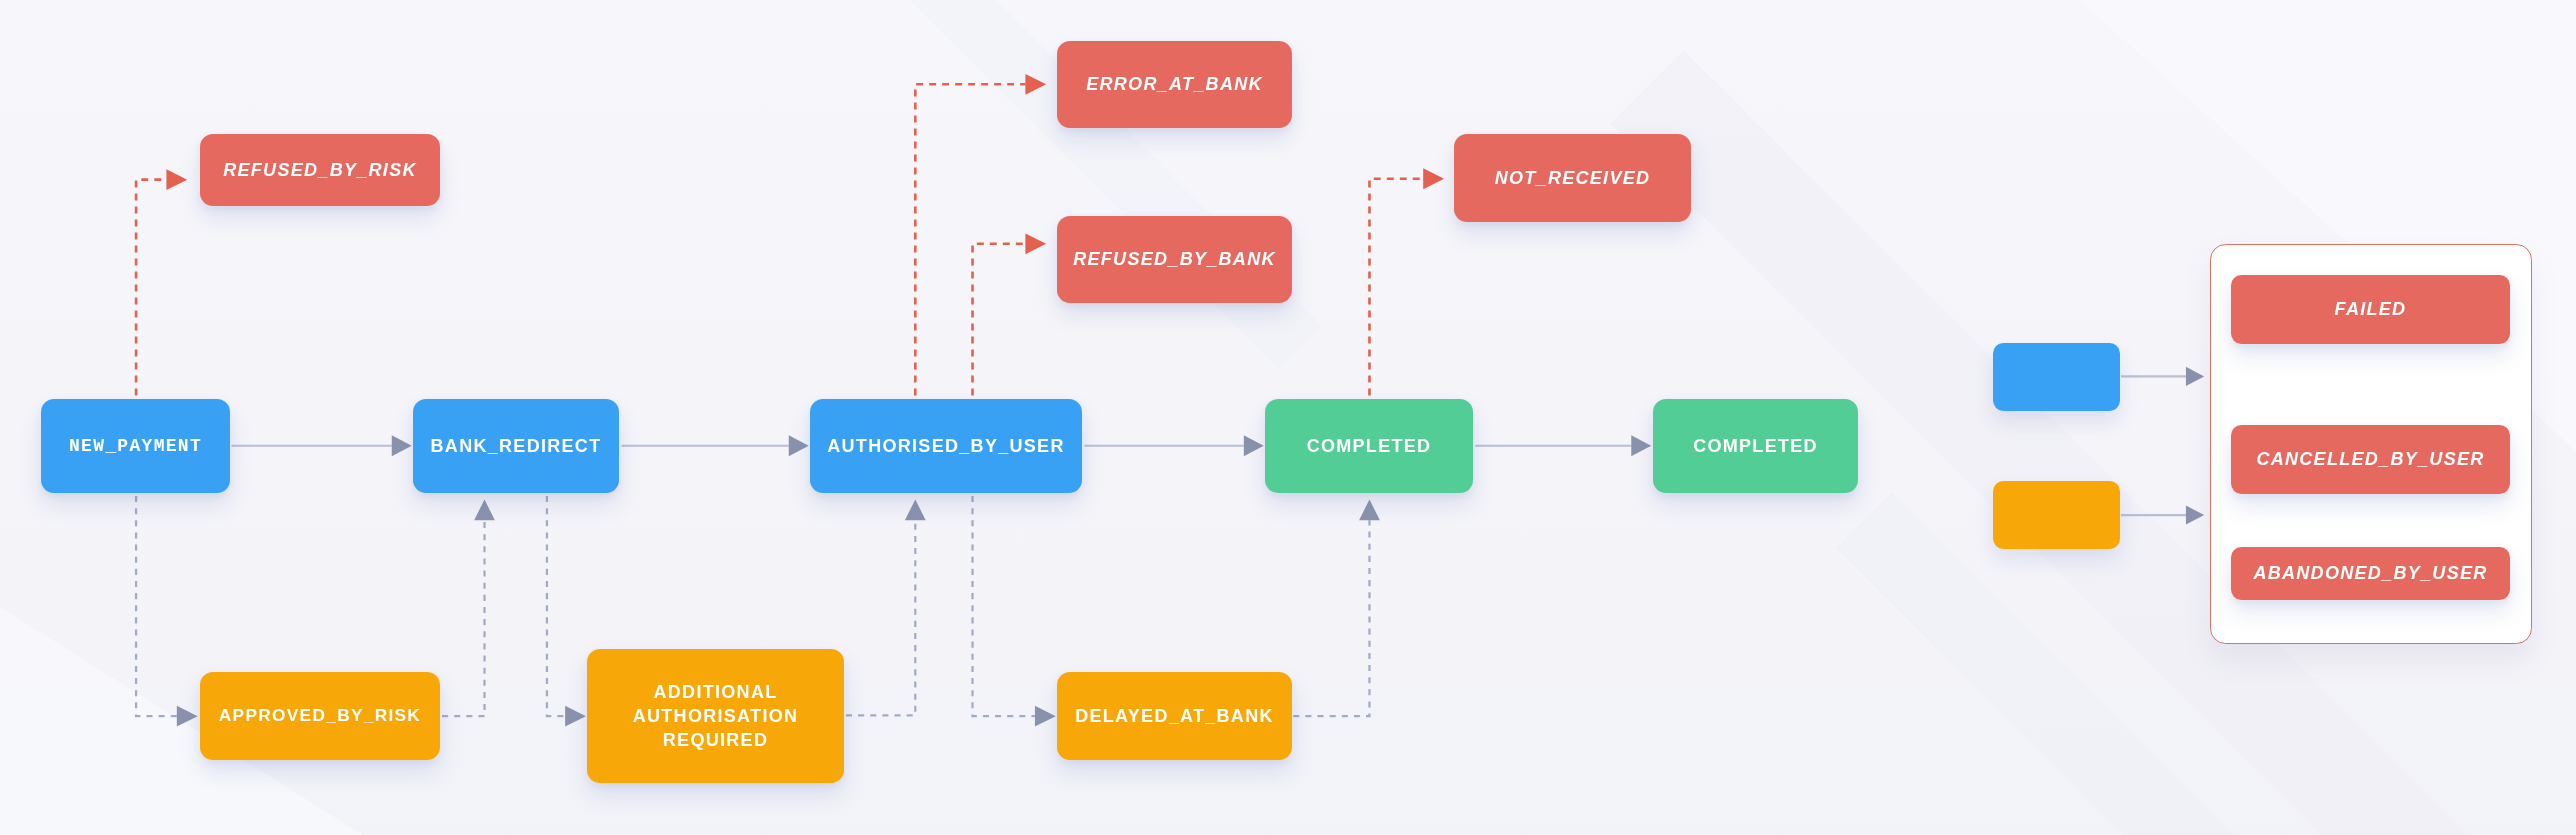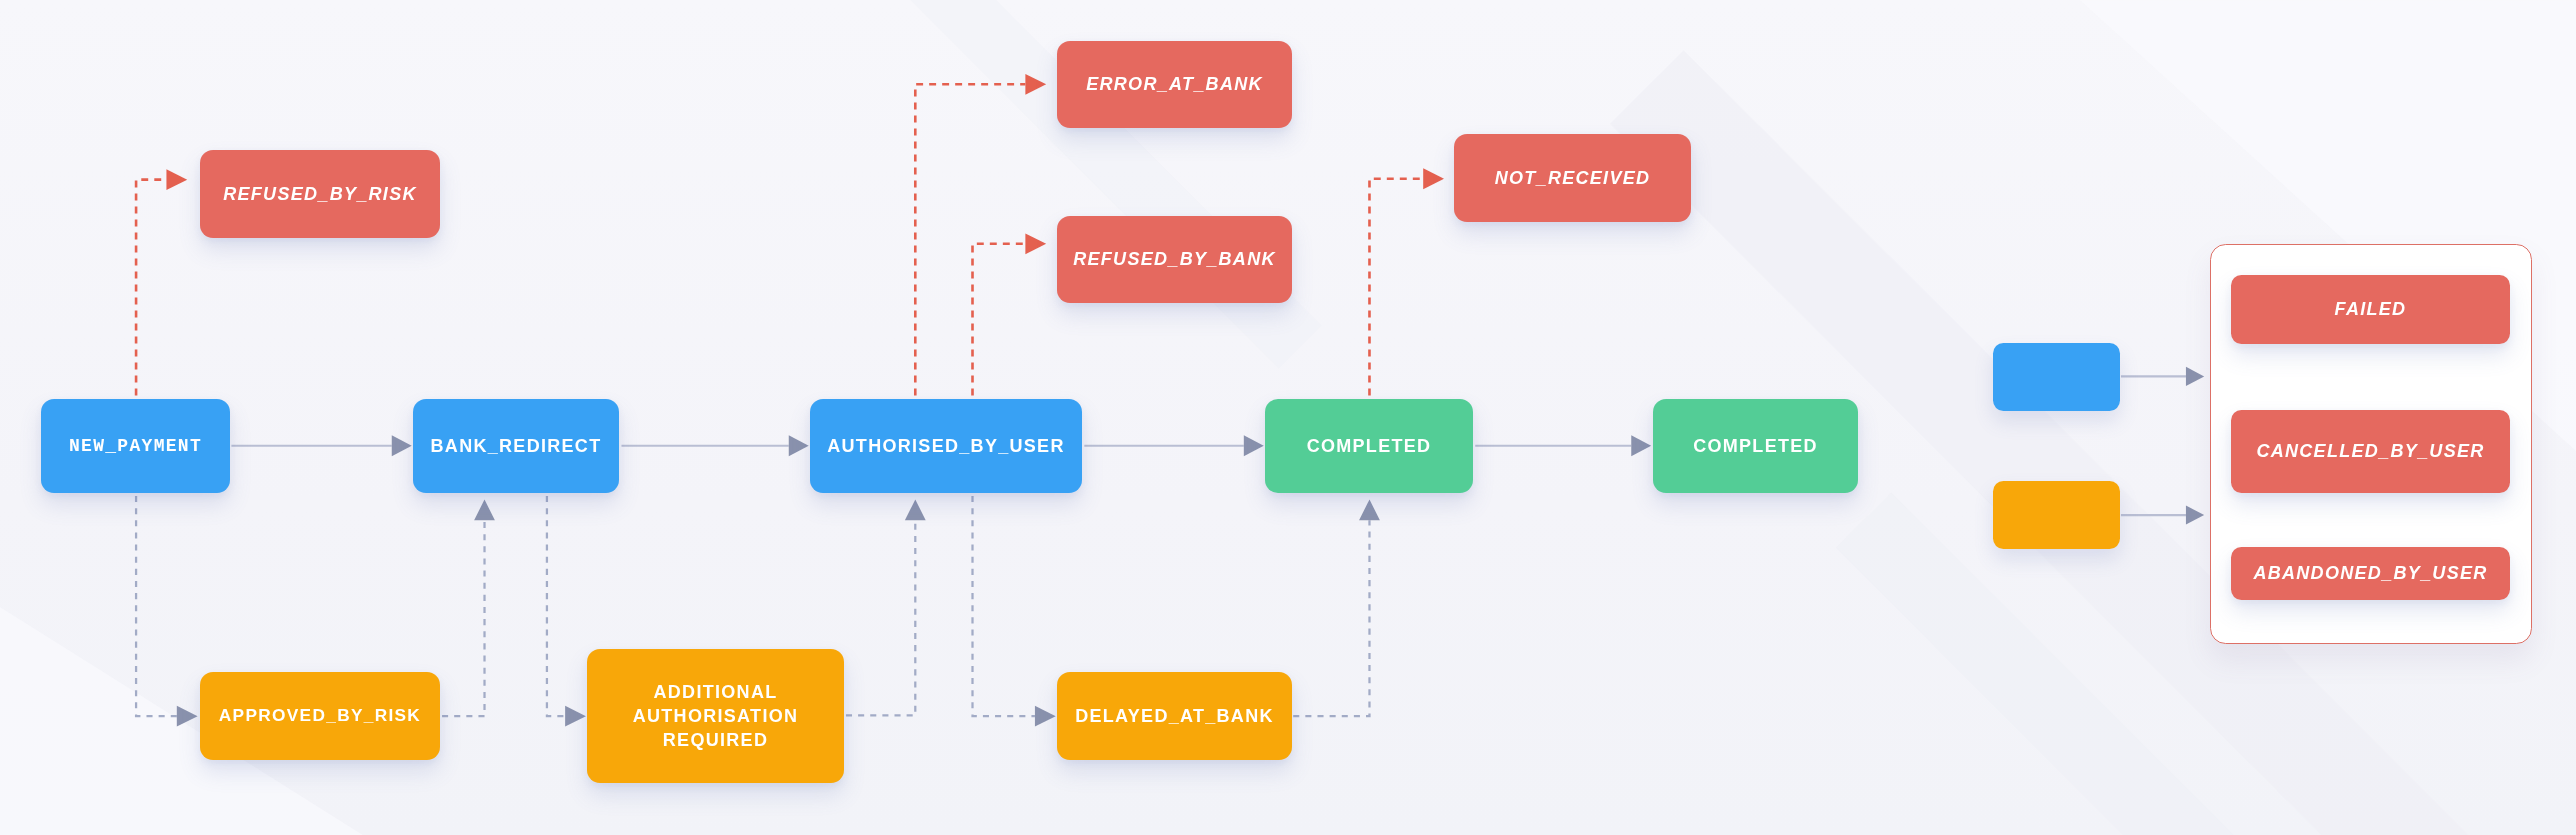--- a/index.html
+++ b/index.html
@@ -121,37 +121,37 @@
   <div class="node blue" style="left:41px;top:399px;width:189px;height:94px;font-family:Liberation Mono, monospace;">NEW_PAYMENT</div>
 
   <div class="node blue" style="left:413px;top:399px;width:206px;height:94px;">BANK_REDIRECT</div>
 
   <div class="node blue" style="left:810px;top:399px;width:272px;height:94px;">AUTHORISED_BY_USER</div>
 
   <div class="node green" style="left:1265px;top:399px;width:208px;height:94px;">COMPLETED</div>
 
   <div class="node green" style="left:1653px;top:399px;width:205px;height:94px;">COMPLETED</div>
 
-  <div class="node red" style="left:200px;top:134px;width:240px;height:88px;margin-top:16px;">REFUSED_BY_RISK</div>
+  <div class="node red" style="left:200px;top:134px;width:240px;height:72px;">REFUSED_BY_RISK</div>
 
   <div class="node red" style="left:1057px;top:41px;width:235px;height:87px;">ERROR_AT_BANK</div>
 
   <div class="node red" style="left:1057px;top:200px;width:235px;height:87px;margin-top:16px;">REFUSED_BY_BANK</div>
 
   <div class="node orange" style="left:200px;top:672px;width:240px;height:88px;font-size:17.3px;">APPROVED_BY_RISK</div>
 
   <div class="node red" style="left:1454px;top:134px;width:237px;height:88px;">NOT_RECEIVED</div>
 
   <div class="node orange" style="left:587px;top:649px;width:257px;height:134px;padding:8px 19px;">ADDITIONAL AUTHORISATION REQUIRED</div>
 
   <div class="node orange" style="left:1057px;top:672px;width:235px;height:88px;">DELAYED_AT_BANK</div>
 
   <div class="swatch blue" style="left:1993px;top:343px;width:127px;height:68px;"></div>
   <div class="swatch orange" style="left:1993px;top:481px;width:127px;height:68px;"></div>
 
   <div id="terminal-panel">
     <div class="node red" style="left:20px;top:29.5px;width:279px;height:69px;">FAILED</div>
-    <div class="node red" style="left:20px;top:165px;width:279px;height:83px;">CANCELLED_BY_USER</div>
+    <div class="node red" style="left:20px;top:180px;width:279px;height:69px;">CANCELLED_BY_USER</div>
     <div class="node red" style="left:20px;top:302px;width:279px;height:53px;">ABANDONED_BY_USER</div>
   </div>
 
 </div>
 
 
 </body></html>

